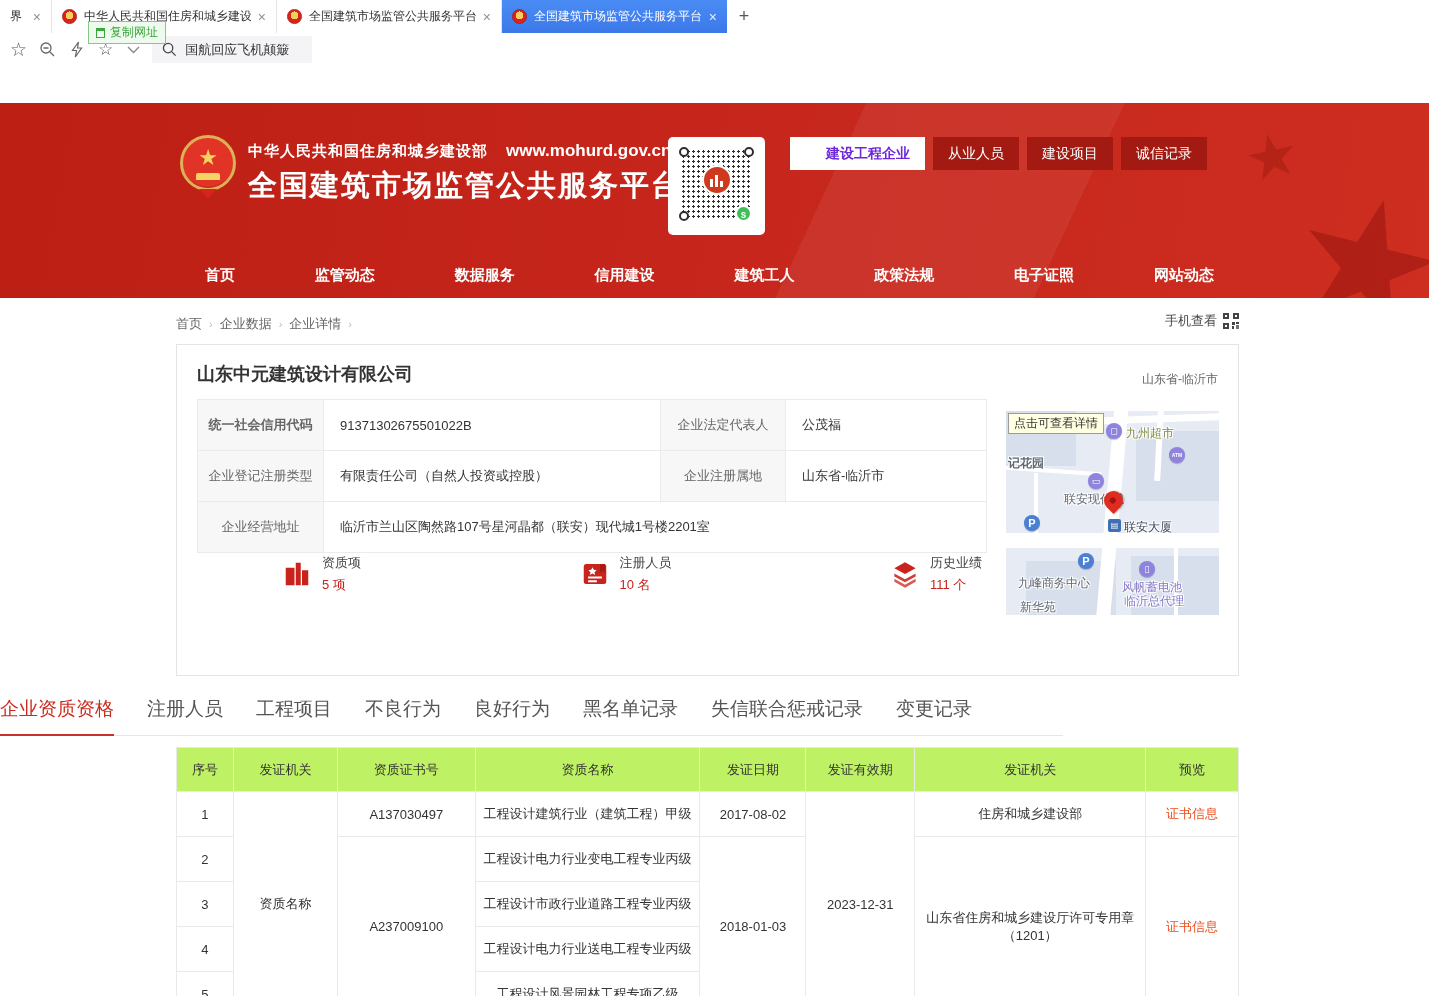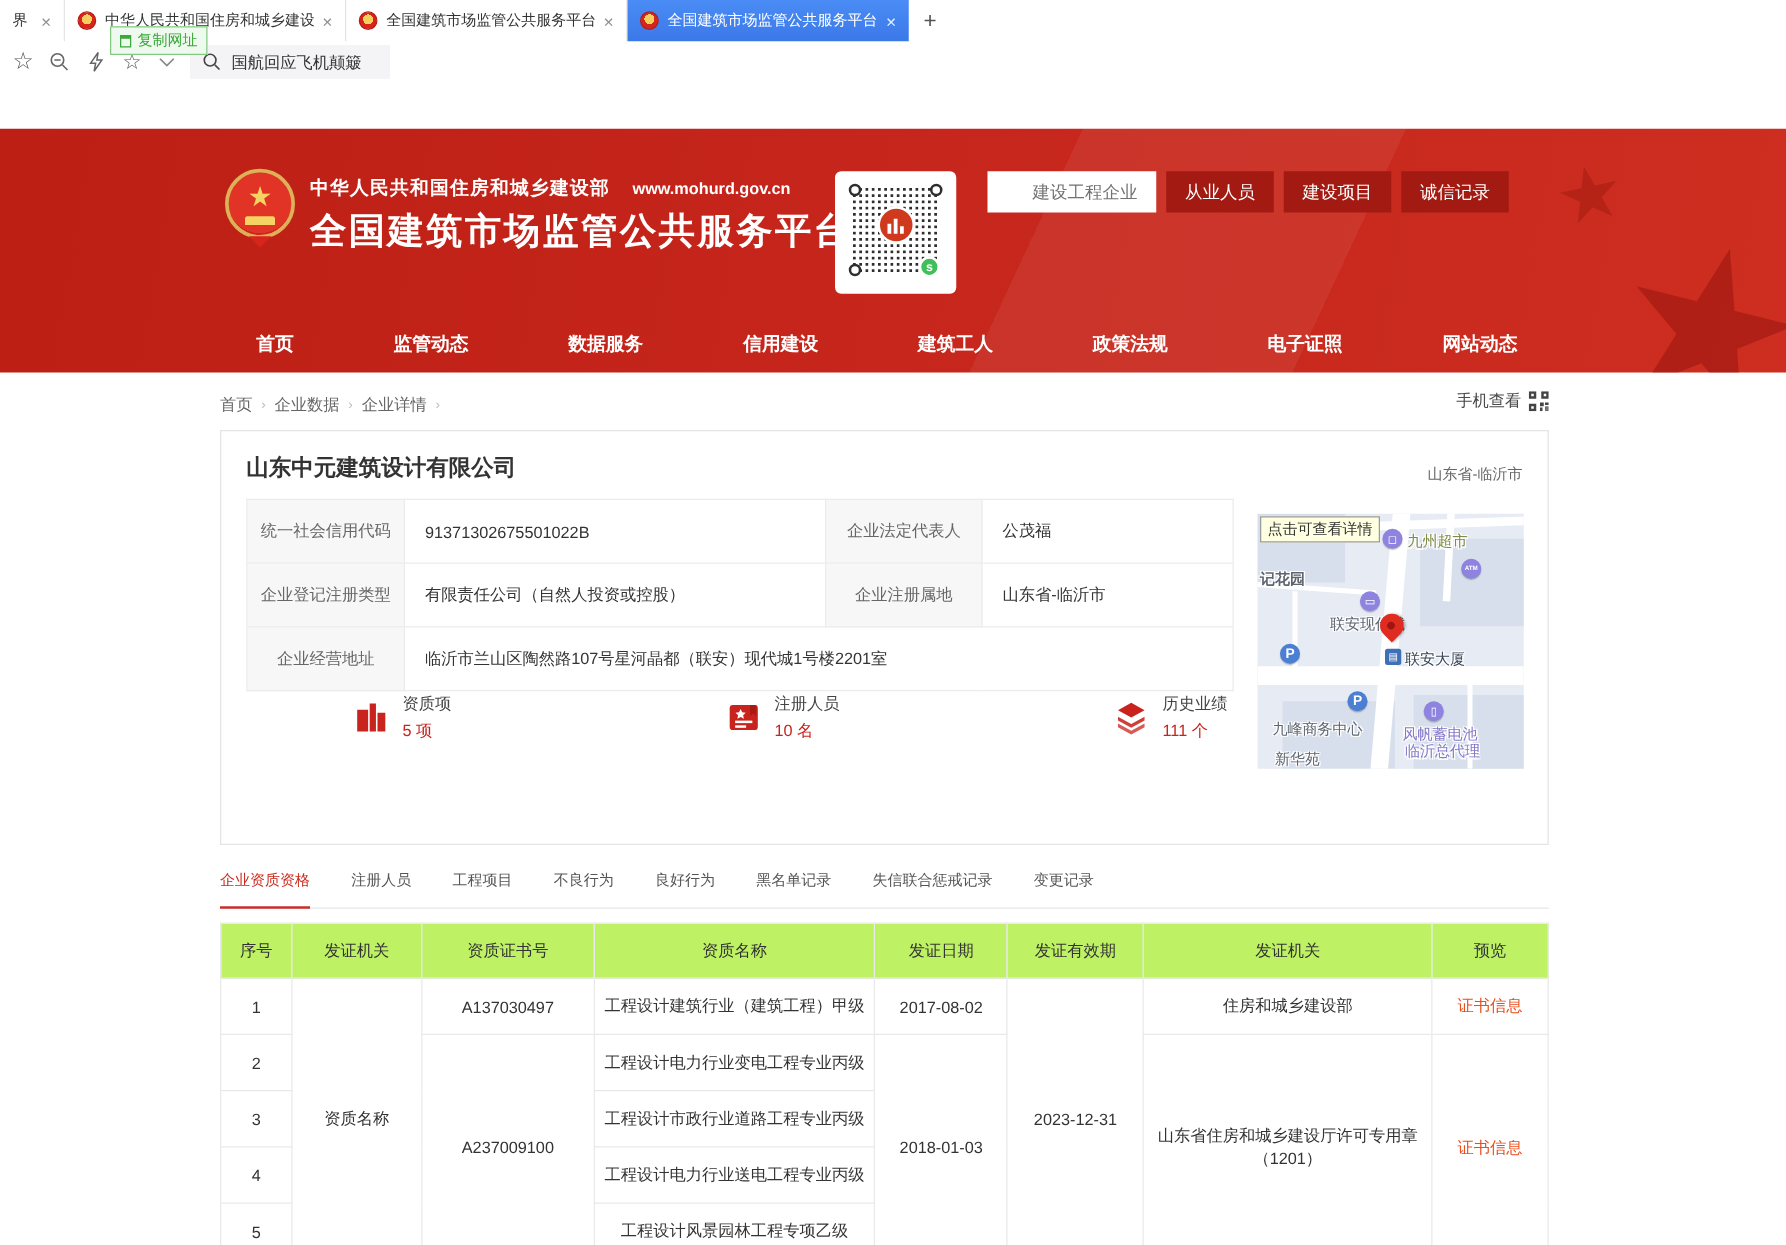--- a/index.html
+++ b/index.html
@@ -47,35 +47,35 @@
   .emblem { width:56px; height:60px; position:relative; flex:0 0 56px; }
   .emblem .ring { width:56px; height:56px; border-radius:50%; border:3px solid #dcb158;
                   background:radial-gradient(circle at 50% 45%, #e23426 0 70%, #c9281c 70%); position:relative; }
   .emblem .ring::before { content:"★"; position:absolute; left:50%; top:40%; transform:translate(-50%,-50%);
                   color:#f6d463; font-size:22px; }
   .emblem .ring::after { content:""; position:absolute; left:50%; bottom:8px; transform:translateX(-50%);
                   width:24px; height:7px; background:#f6d463; border-radius:2px 2px 0 0; }
   .emblem .ribbon { position:absolute; left:50%; bottom:-3px; transform:translateX(-50%);
                   width:0; border-left:9px solid transparent; border-right:9px solid transparent; border-top:9px solid #d8251c; }
   .btexts .line1 { font-size:15px; font-weight:bold; letter-spacing:1px; margin-top:6px; display:flex; gap:18px; align-items:baseline; }
-  .btexts .site { font-size:13px; letter-spacing:0; }
+  .btexts .site { font-size:17px; letter-spacing:0; }
   .btexts .line2 { font-size:29px; font-weight:bold; letter-spacing:2px; margin-top:5px; }
   .qrbox { position:absolute; left:668px; top:34px; width:97px; height:98px; background:#fff; border-radius:5px; z-index:2; }
   .qrdots { position:absolute; left:13px; top:12px; right:13px; bottom:16px;
             background-image:radial-gradient(circle,#2e2e2e 1.1px,transparent 1.35px); background-size:5px 5px; }
   .qreye { position:absolute; width:10px; height:10px; border:2px solid #2e2e2e; border-radius:50%; background:#fff; }
   .qrlogo { position:absolute; left:50%; top:44%; transform:translate(-50%,-50%); width:30px; height:30px;
             border-radius:50%; background:#cf3a1e; border:2px solid #fff; display:flex; align-items:flex-end; justify-content:center; gap:2px; padding-bottom:6px; }
   .qrlogo i { display:block; width:3px; background:#fff; }
   .qrgreen { position:absolute; right:13px; bottom:13px; width:17px; height:17px; border-radius:50%; background:#3fbf5a;
              border:2px solid #fff; color:#fff; font-size:10px; font-weight:bold; text-align:center; line-height:15px; }
   .searchmod { position:absolute; left:790px; top:34px; width:448px; z-index:2; }
   .stabs { display:flex; gap:8px; }
   .stab { height:33px; line-height:33px; padding:0 15px; background:#a21a11; color:#fff; font-size:14px; }
-  .stab.active { background:#fff; color:#737373; font-weight:normal;padding-left:36px; }
+  .stab.active { background:#fff; color:#6d28d9; font-weight:bold;padding-left:36px; }
   .srow { display:flex; height:34px; }
   .sinput { flex:1; border:none; outline:none; padding:0 12px; font-size:13px; color:#333;
             font-family:"Liberation Sans","DejaVu Sans",sans-serif; }
   .sinput::placeholder { color:#bfbfbf; }
   .sbtn { width:62px; background:#e2513e; color:#fff; font-size:15px; text-align:center; line-height:34px; }
   .mainnav { position:absolute; left:205px; right:215px; bottom:13px; display:flex;
              justify-content:space-between; font-size:15px; font-weight:bold; z-index:2; }
   .mainnav span { cursor:pointer; }
 
   
@@ -108,22 +108,22 @@
   .poi.p { background:#4a7fd4; font-weight:bold; font-size:11px; }
   .poi.atm { font-size:5px; font-weight:bold; }
   .bldg { position:absolute; width:13px; height:13px; background:#3f6fb5; border-radius:2px; z-index:5;
           color:#fff; font-size:8px; text-align:center; line-height:13px; }
   .pin { position:absolute; width:19px; height:19px; background:#e02b20; border-radius:50% 50% 50% 0;
          transform:rotate(-45deg); z-index:8; box-shadow:1px 1px 2px rgba(0,0,0,.3); }
   .pin::after { content:""; position:absolute; width:6px; height:6px; background:#9e1510; border-radius:50%;
          left:6px; top:6px; }
 
   
-  .tabs2 { margin-left:176px; width:1063px; margin-top:14px; display:flex; gap:33px;
-           border-bottom:1px solid #e6e6e6; font-size:12px; color:#555; }
+  .tabs2 { width:1063px; margin-top:14px; display:flex; gap:33px;
+           border-bottom:1px solid #e6e6e6; font-size:19px; color:#555; }
   .t2 { padding:6px 0 13px; position:relative; cursor:pointer; }
   .t2.active { color:#ca2c1f; }
   .t2.active::after { content:""; position:absolute; left:0; right:0; bottom:-1px; height:2px; background:#c9302c; }
 
   
   .dtable { margin:11px 0 0 176px; width:1063px; border-collapse:collapse; font-size:13px; text-align:center; }
   .dtable th, .dtable td { border:1px solid #e9e9e9; color:#333; padding:4px 6px; }
   .dtable th { background:#bef264; height:44px; font-weight:normal;text-align:center; }
   .dtable td { height:45px; }
   .dtable .link { color:#e94f1e; cursor:pointer; }
@@ -263,21 +263,21 @@
     </div>
   </div>
 
   <div class="card">
     <div class="cname">山东中元建筑设计有限公司</div>
     <div class="cregion">山东省-临沂市</div>
 
     <table class="infotable">
       <tbody>
           <tr>
-        <td class="lbl" style="width:126px;">统一社会信用代码</td>
+        <td class="lbl" style="width:126px;font-weight:bold;">统一社会信用代码</td>
         <td style="width:337px;">91371302675501022B</td>
         <td class="lbl" style="width:125px;">企业法定代表人</td>
         <td style="width:201px;">公茂福</td>
       </tr>
       <tr>
         <td class="lbl">企业登记注册类型</td>
         <td>有限责任公司（自然人投资或控股）</td>
         <td class="lbl">企业注册属地</td>
         <td>山东省-临沂市</td>
       </tr>

